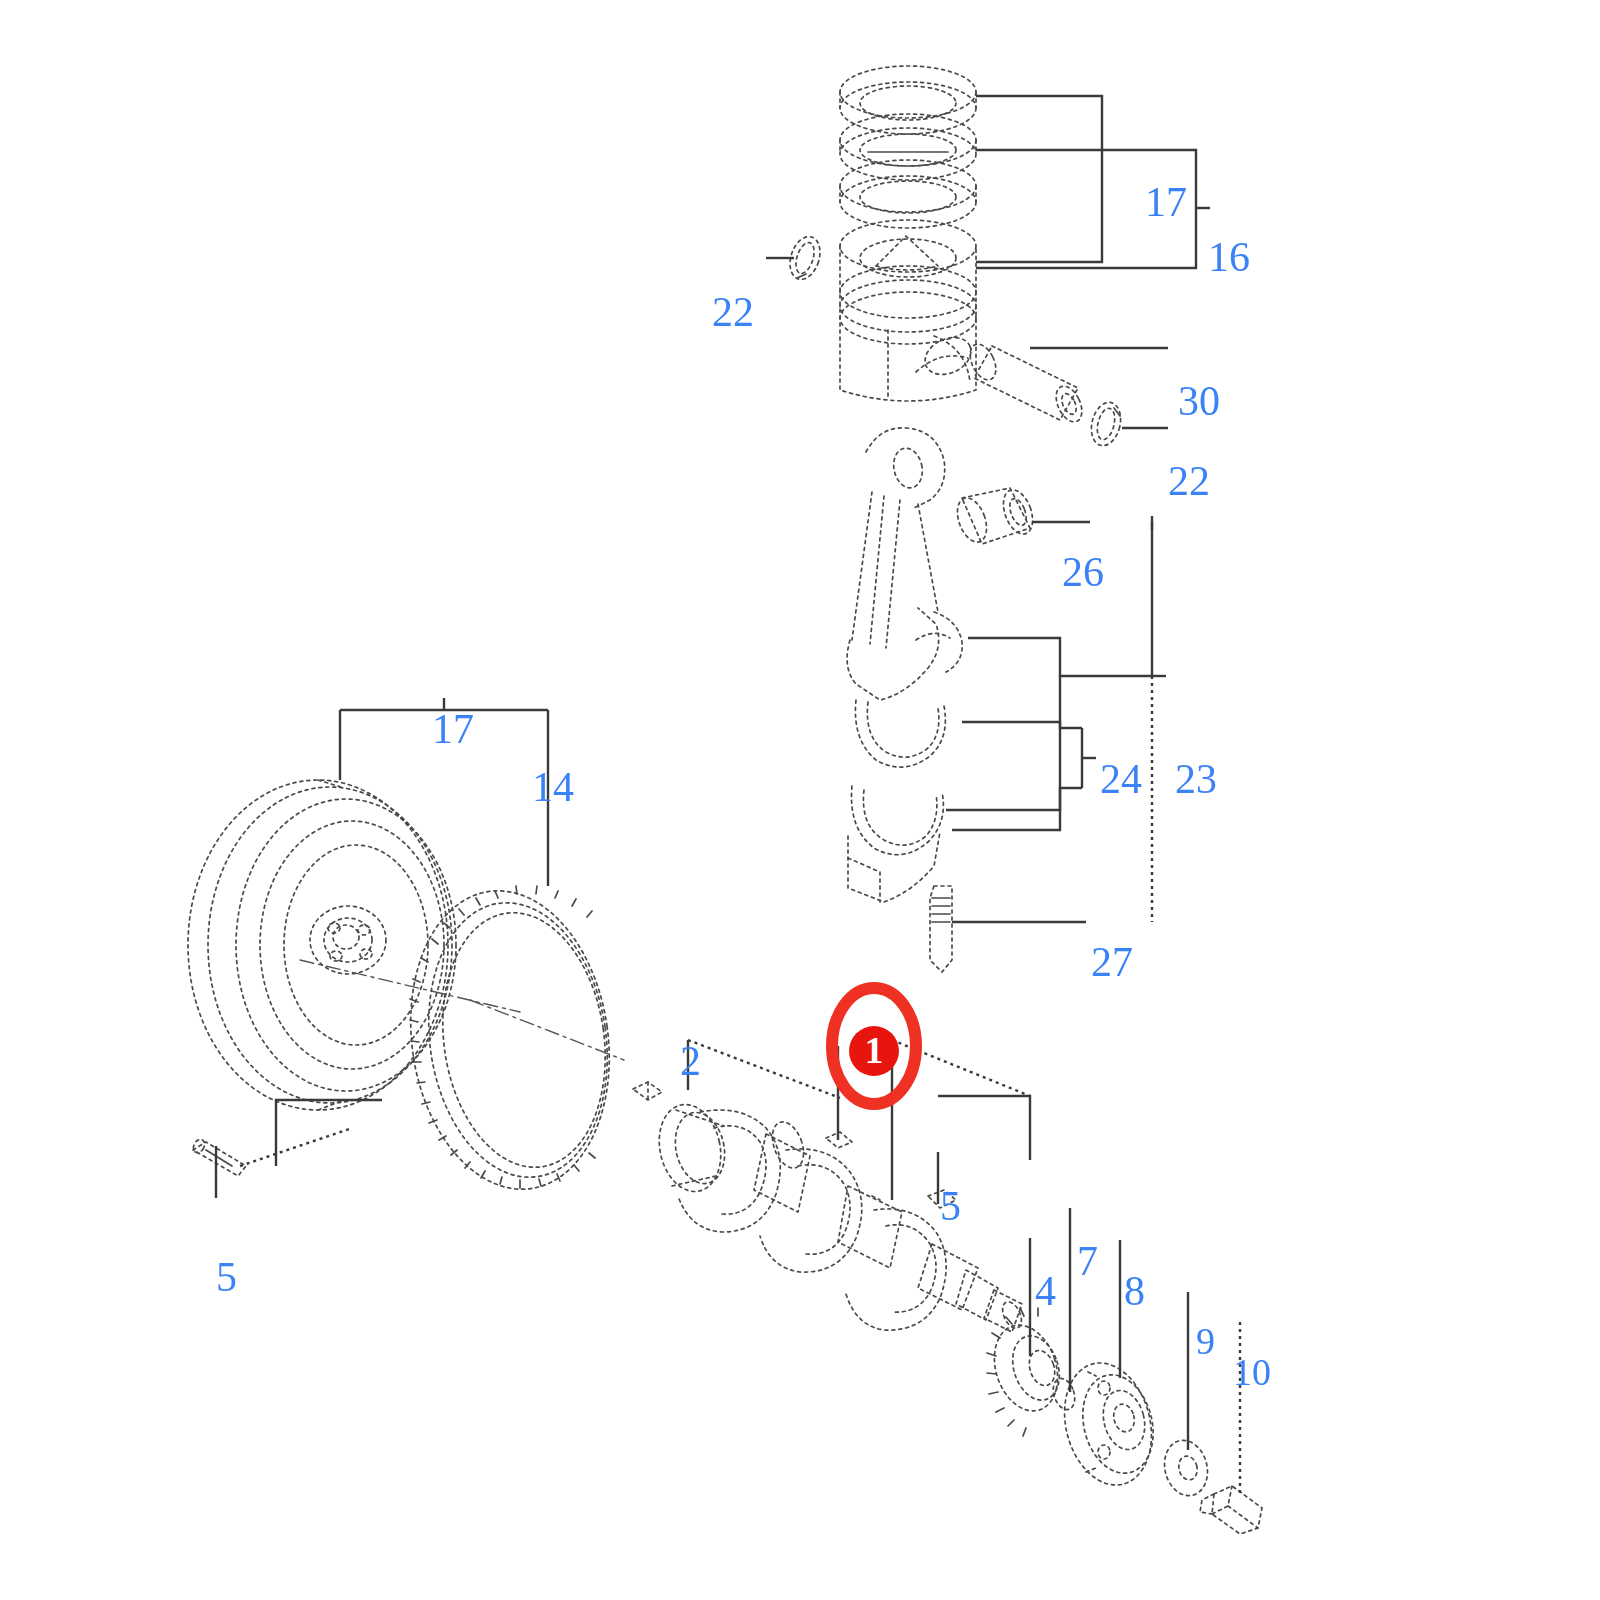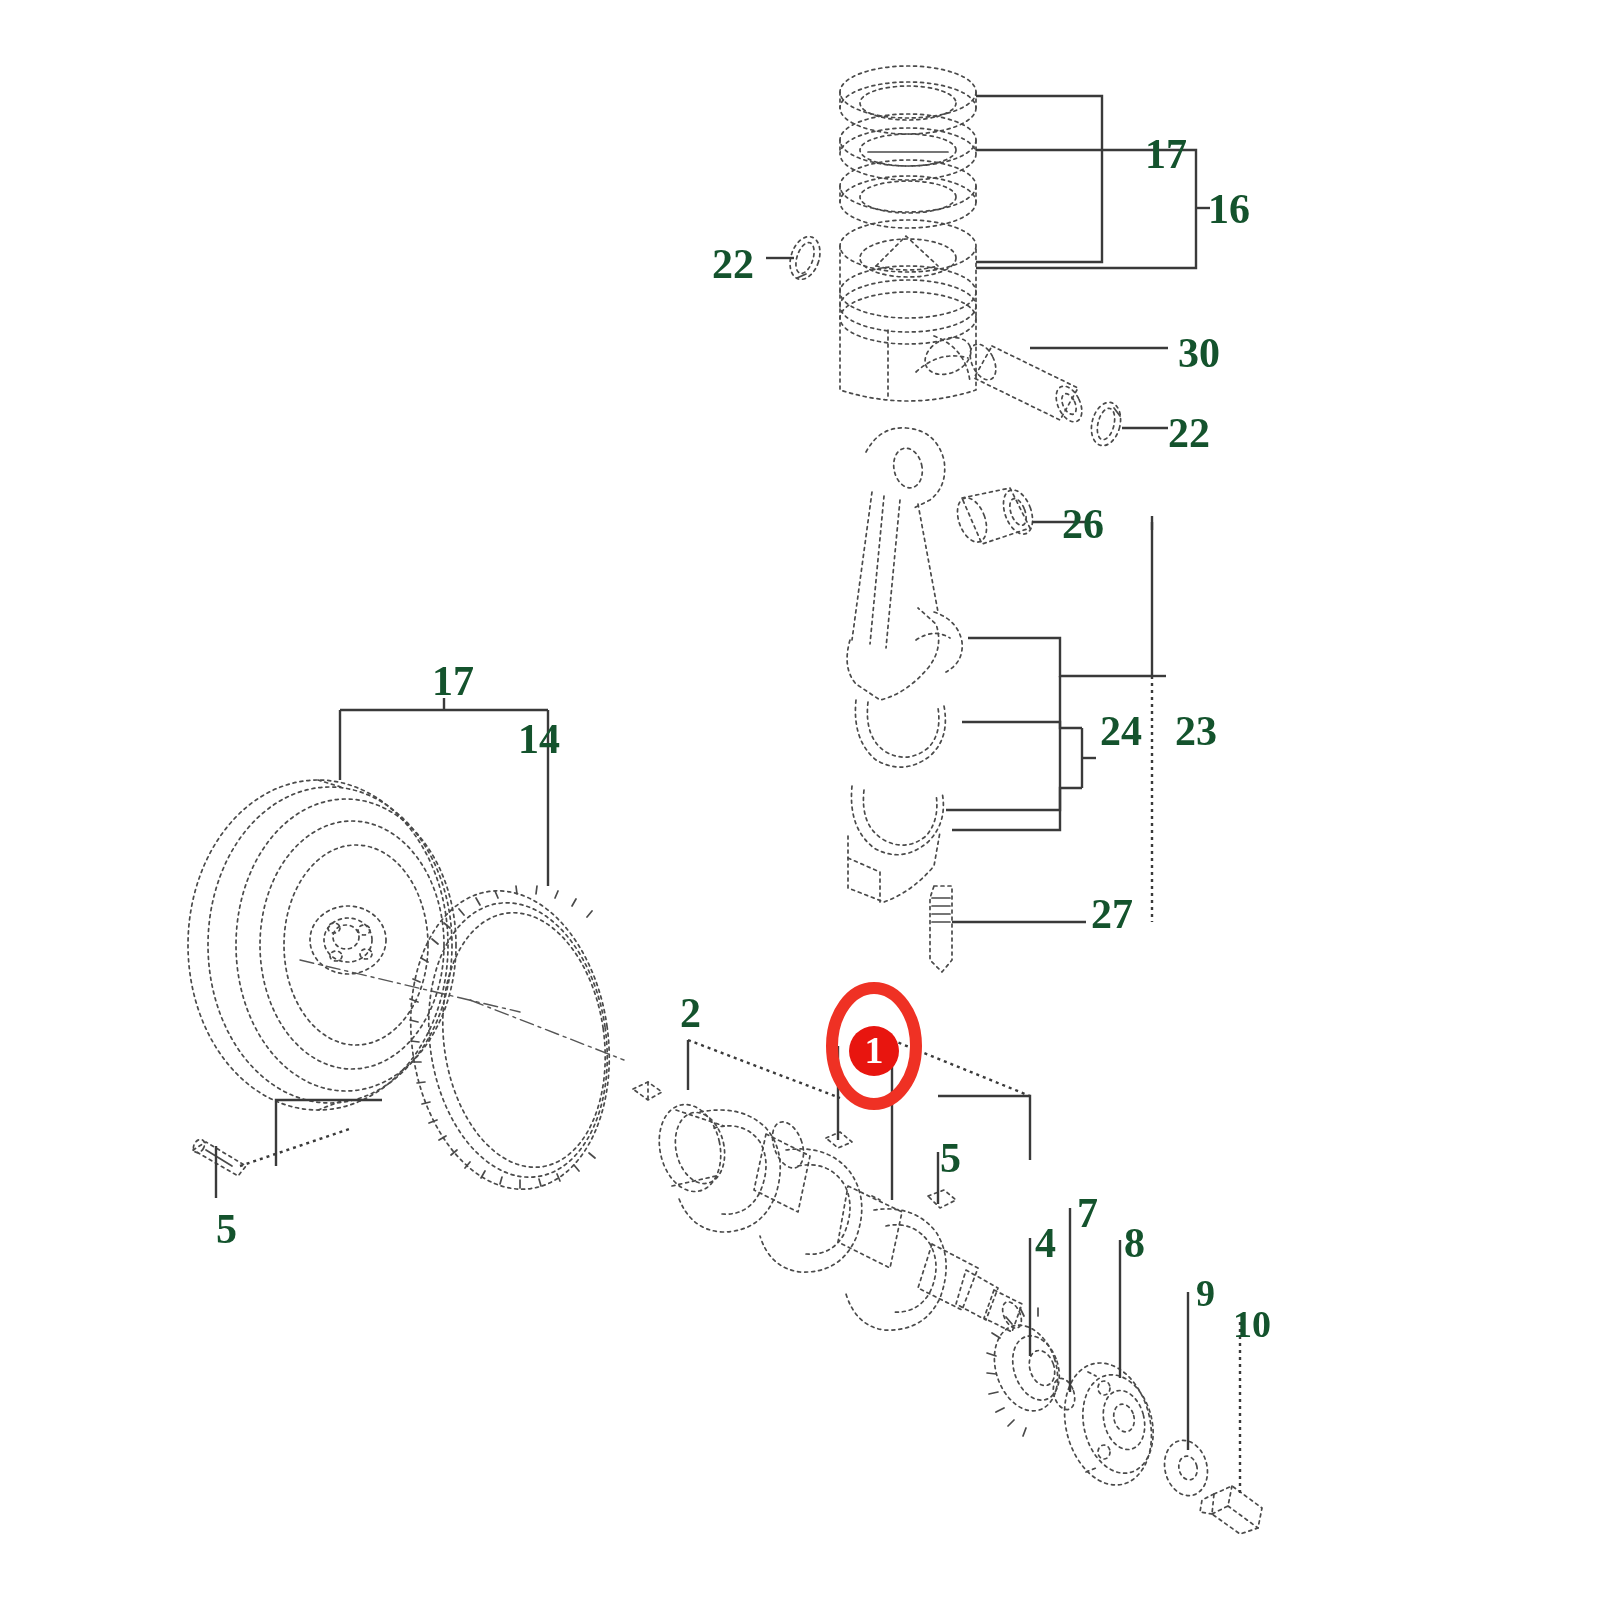--- a/index.html
+++ b/index.html
@@ -1,28 +1,29 @@
 <!DOCTYPE html>
 <html><head>
 <meta charset="utf-8">
 <style>
   html,body{margin:0;padding:0;background:#ffffff;}
   body{width:1600px;height:1600px;font-family:"Liberation Serif",serif;overflow:hidden;position:relative;}
   #stage{position:relative;width:1600px;height:1600px;background:#fff;}
   #svgroot{position:absolute;left:0;top:0;width:1600px;height:1600px;}
   .callout{
     position:absolute;
-    color:#14532d;
+    color:#3b82f6;
     font-family:"Liberation Serif",serif;
-    font-weight:bold;
+    font-weight:normal;
     font-size:42px;
     line-height:1;
     letter-spacing:0px;
     white-space:nowrap;
     user-select:none;
+    margin-top:48px;
   }
   .callout.small{font-size:38px;}
   .wm{
     position:absolute;
     left:542px; top:752px;
     width:440px; height:84px;
     pointer-events:none;
   }
   .wm-text{
     position:absolute;left:0;top:0;
@@ -332,21 +333,21 @@
   <div class="callout" id="c17" style="left: 1145px; top: 133px;">17</div>
   <div class="callout" id="c15" style="left: 1208px; top: 188px;">16</div>
   <div class="callout" id="c22a" style="left: 712px; top: 243px;">22</div>
   <div class="callout" id="c21" style="left: 1178px; top: 332px;">30</div>
   <div class="callout" id="c22b" style="left: 1168px; top: 412px;">22</div>
   <div class="callout" id="c26" style="left: 1062px; top: 503px;">26</div>
   <div class="callout" id="c28" style="left: 1100px; top: 710px;">24</div>
   <div class="callout" id="c23" style="left: 1175px; top: 710px;">23</div>
   <div class="callout" id="c27" style="left: 1091px; top: 893px;">27</div>
   <div class="callout" id="c12" style="left: 432px; top: 660px;">17</div>
-  <div class="callout" id="c14" style="left: 518px; top: 718px; text-align: center;">14</div>
+  <div class="callout" id="c14" style="left: 532px; top: 718px; text-align: center;">14</div>
   <div class="callout" id="c11" style="left: 216px; top: 1208px;">5</div>
   <div class="callout" id="c2" style="left: 680px; top: 992px;">2</div>
   <div class="callout" id="c5" style="left: 940px; top: 1137px;">5</div>
   <div class="callout" id="c4" style="left: 1035px; top: 1222px;">4</div>
   <div class="callout" id="c7" style="left: 1077px; top: 1192px;">7</div>
   <div class="callout" id="c8" style="left: 1124px; top: 1222px;">8</div>
   <div class="callout small" id="c9" style="left: 1196px; top: 1274px;">9</div>
   <div class="callout small" id="c10" style="left: 1233px; top: 1305px; text-align: center;">10</div>
 
 </div>

